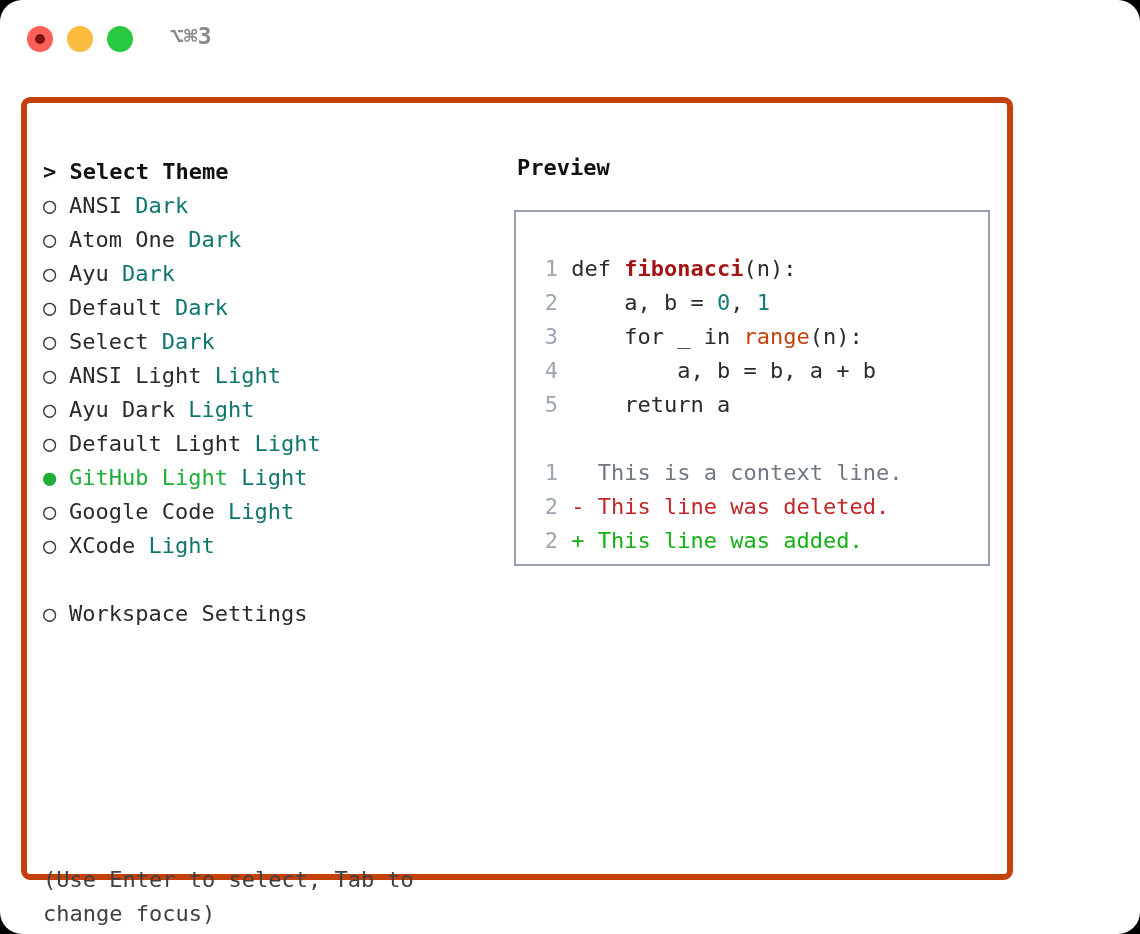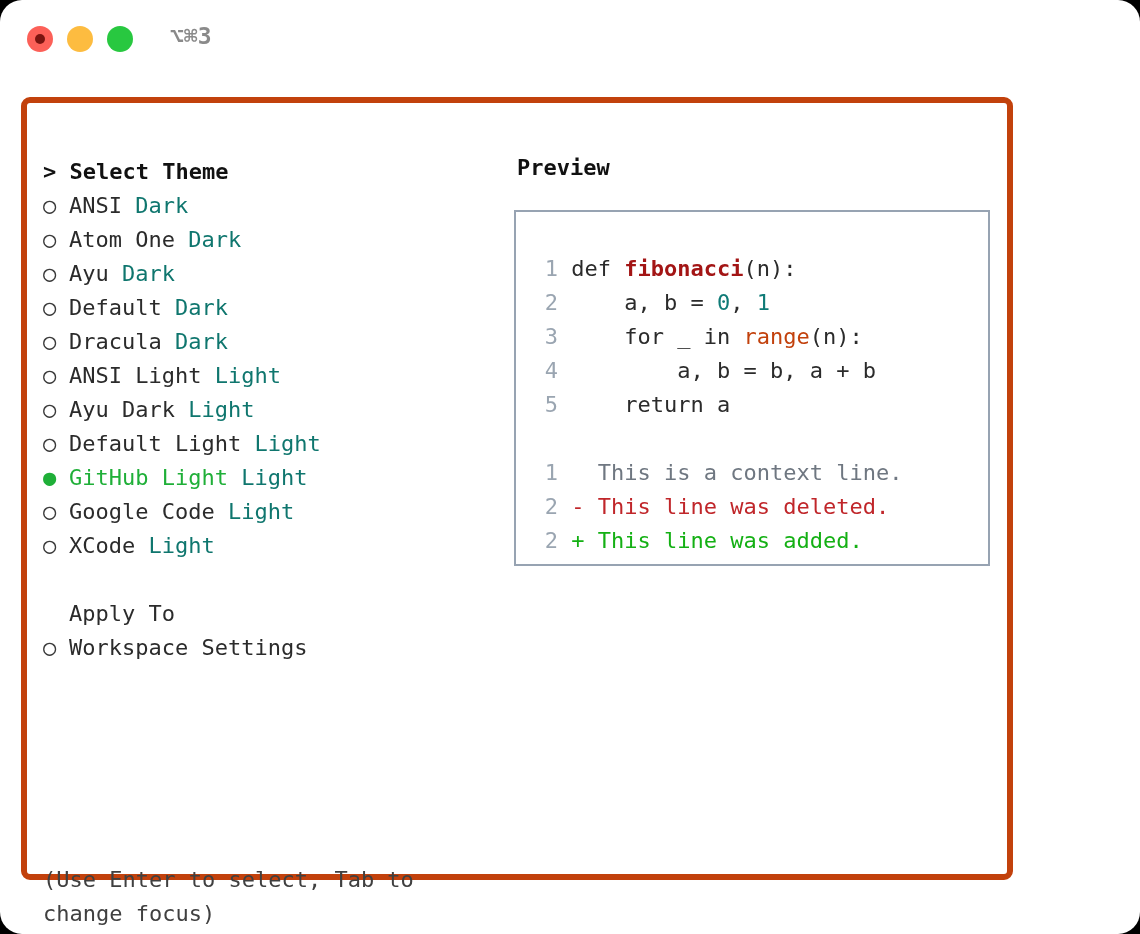--- a/index.html
+++ b/index.html
@@ -176,30 +176,29 @@
 
   <div id="panel">
 
     <div id="left-col">
       <div class="row hdr"><span>&gt; </span><span>Select Theme</span></div>
       <div id="theme-list">
           <div class="row"><span class="bullet">○</span><span class="name">ANSI </span><span class="variant">Dark</span></div>
           <div class="row"><span class="bullet">○</span><span class="name">Atom One </span><span class="variant">Dark</span></div>
           <div class="row"><span class="bullet">○</span><span class="name">Ayu </span><span class="variant">Dark</span></div>
           <div class="row"><span class="bullet">○</span><span class="name">Default </span><span class="variant">Dark</span></div>
-          <div class="row"><span class="bullet">○</span><span class="name">Dracula </span><span class="variant">Dark</span></div>
+          <div class="row"><span class="bullet">○</span><span class="name">Select </span><span class="variant">Dark</span></div>
           <div class="row"><span class="bullet">○</span><span class="name">ANSI Light </span><span class="variant">Light</span></div>
           <div class="row"><span class="bullet">○</span><span class="name">Ayu Dark </span><span class="variant">Light</span></div>
           <div class="row"><span class="bullet">○</span><span class="name">Default Light </span><span class="variant">Light</span></div>
           <div class="row"><span class="bullet sel">●</span><span class="name sel">GitHub Light </span><span class="variant">Light</span></div>
           <div class="row"><span class="bullet">○</span><span class="name">Google Code </span><span class="variant">Light</span></div>
           <div class="row"><span class="bullet">○</span><span class="name">XCode </span><span class="variant">Light</span></div>
         </div>
       <div class="spacer"></div>
-      <div class="row section-title">Apply To</div>
       <div id="apply-list">
           <div class="row"><span class="bullet">○</span><span class="name">Workspace Settings</span></div>
         </div>
     </div>
 
     <div id="hint">(Use Enter to select, Tab to change focus)</div>
 
     <div id="preview-label">Preview</div>
 
     <div id="preview-box">

